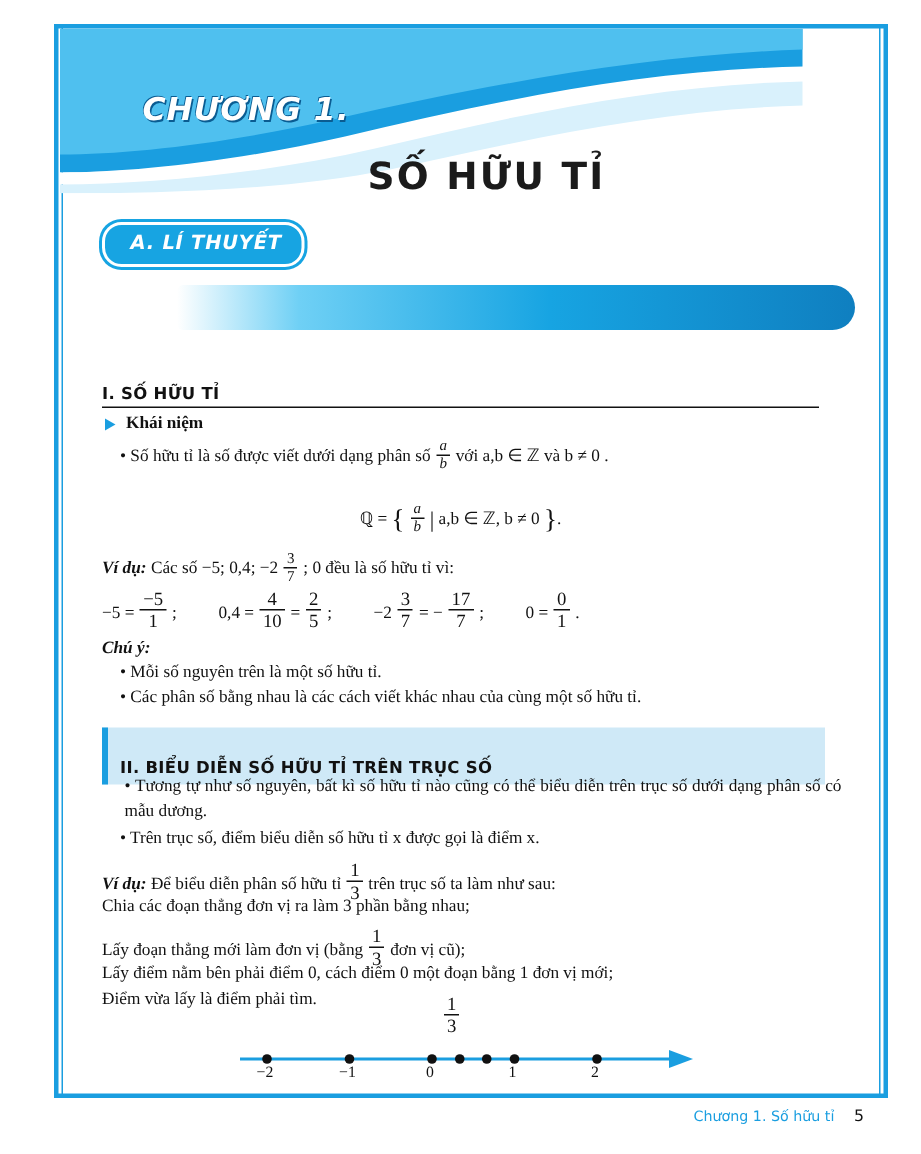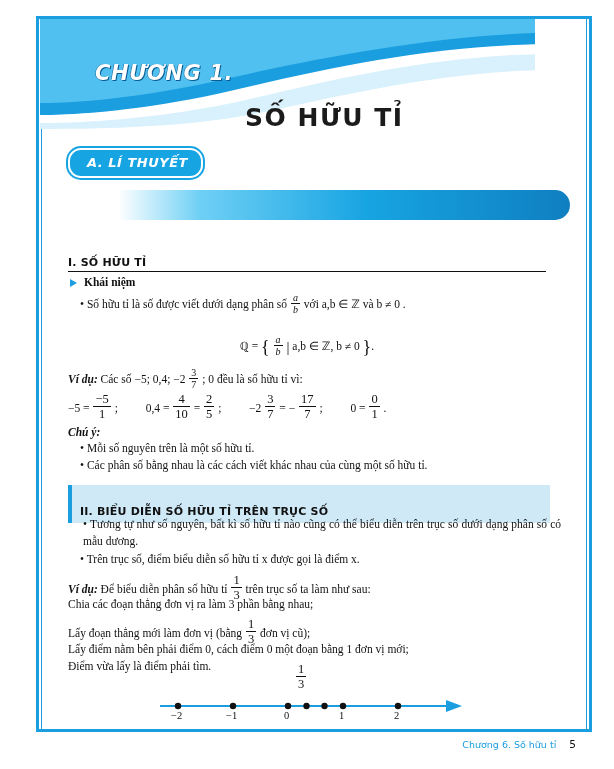--- a/index.html
+++ b/index.html
@@ -395,17 +395,17 @@
       <circle cx="174.5" cy="34" r="3.2" fill="#111"></circle>
     </svg>
     <div style="position:absolute; left:21px; top:38px; font-size:10.5px; font-family:'Liberation Serif',serif;">−2</div>
     <div style="position:absolute; left:76px; top:38px; font-size:10.5px; font-family:'Liberation Serif',serif;">−1</div>
     <div style="position:absolute; left:134px; top:38px; font-size:10.5px; font-family:'Liberation Serif',serif;">0</div>
     <div style="position:absolute; left:189px; top:38px; font-size:10.5px; font-family:'Liberation Serif',serif;">1</div>
     <div style="position:absolute; left:244px; top:38px; font-size:10.5px; font-family:'Liberation Serif',serif;">2</div>
   </div>
 
   <div class="footer">
-    <span>Chương 6. Số hữu tỉ</span>
+    <span>Chương 1. Số hữu tỉ</span>
     <span class="pg">5</span>
   </div>
 
 </div>
 
 </body></html>

